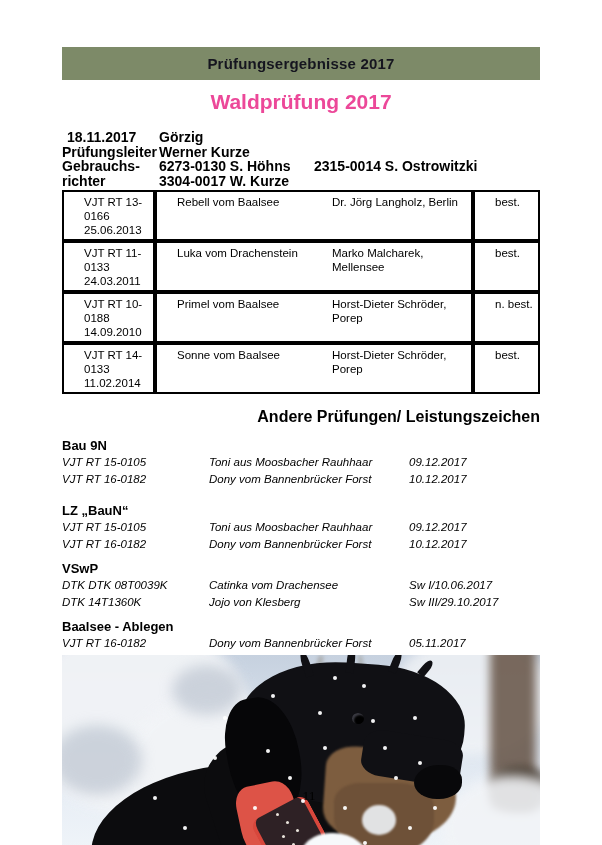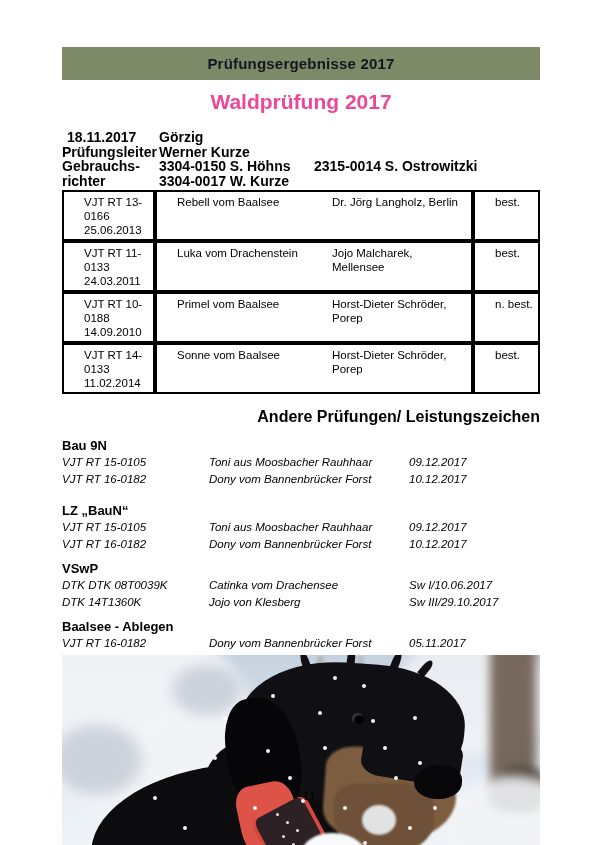--- a/index.html
+++ b/index.html
@@ -128,21 +128,21 @@
     <div class="wald-title">Waldprüfung 2017</div>
 
     <div class="info-grid">
       <span class="c0 r0">18.11.2017</span>
       <span>Görzig</span>
       <span></span>
       <span>Prüfungsleiter</span>
       <span>Werner Kurze</span>
       <span></span>
       <span>Gebrauchs-</span>
-      <span>3304-0150 S. Höhns</span>
+      <span>6273-0130 S. Höhns</span>
       <span>2315-0014 S. Ostrowitzki</span>
       <span>richter</span>
       <span>3304-0017 W. Kurze</span>
       <span></span>
     </div>
 
     <table class="results">
       <colgroup>
           <col class="c-id">
           <col class="c-dog">
@@ -152,21 +152,21 @@
       <tbody>
         <tr>
           <td><span>VJT RT 13-0166</span><br><span>25.06.2013</span></td>
           <td class="dog">Rebell vom Baalsee</td>
           <td class="owner">Dr. Jörg Langholz, Berlin</td>
           <td>best.</td>
         </tr>
         <tr>
           <td><span>VJT RT 11-0133</span><br><span>24.03.2011</span></td>
           <td class="dog">Luka vom Drachenstein</td>
-          <td class="owner">Jojo Malcharek, Mellensee</td>
+          <td class="owner">Marko Malcharek, Mellensee</td>
           <td>best.</td>
         </tr>
         <tr>
           <td><span>VJT RT 10-0188</span><br><span>14.09.2010</span></td>
           <td class="dog">Primel vom Baalsee</td>
           <td class="owner">Horst-Dieter Schröder, Porep</td>
           <td>n. best.</td>
         </tr>
         <tr>
           <td><span>VJT RT 14-0133</span><br><span>11.02.2014</span></td>

